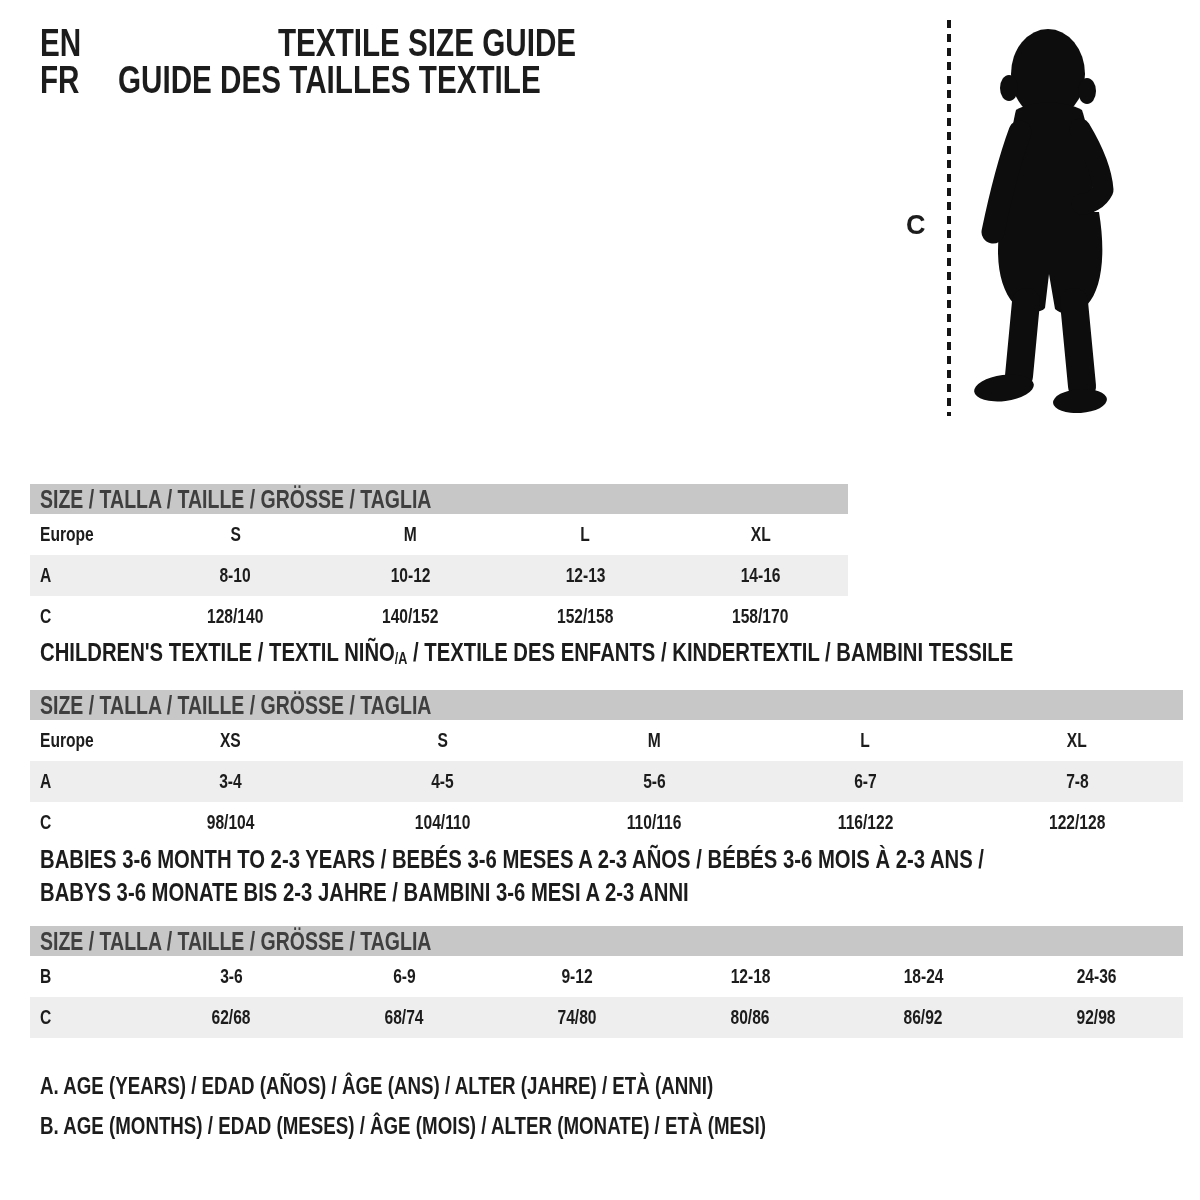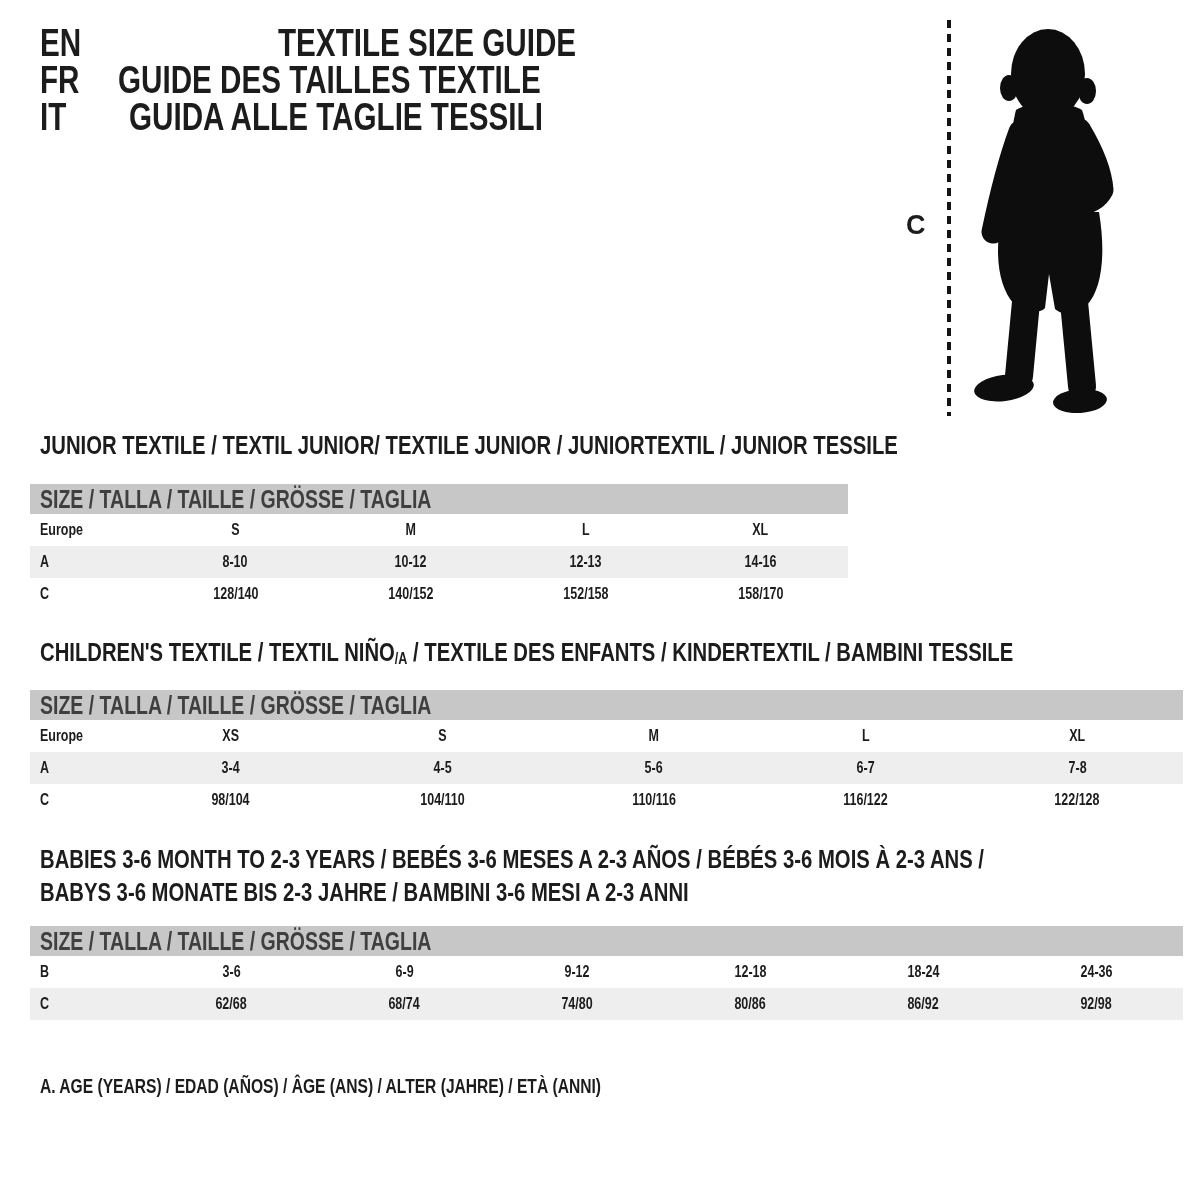--- a/index.html
+++ b/index.html
@@ -46,46 +46,42 @@
   .tblock{position:absolute;left:30px;}
   .tb-junior{top:484px;width:818px;}
   .tb-children{top:690px;width:1153px;}
   .tb-babies{top:926px;width:1153px;}
   .sizebar{
     height:30px;line-height:30px;background:var(--bar);
     font-size:25px;color:#3f3f3f;padding-left:10px;box-sizing:border-box;
   }
   table.sizetable{border-collapse:collapse;table-layout:fixed;width:100%;}
   table.sizetable td{
-    height:32px;padding:0;font-size:16px;text-align:center;vertical-align:middle;
+    height:41px;padding:0;font-size:20px;text-align:center;vertical-align:middle;
   }
   table.sizetable td.rowlabel{text-align:left;padding-left:10px;}
   table.sizetable tr.shaded{background:var(--stripe);}
 
   
   .legend{position:absolute;left:40px;top:1066px;}
-  .legend-line{height:40px;line-height:40px;font-size:20px;}
+  .legend-line{height:40px;line-height:40px;font-size:24px;}
 </style>
 </head>
 <body>
 
 <div class="canvas">
 
   <div class="langs">
     <div class="lang-row">
       <span class="lang-code"><span class="cn-l">EN</span></span>
       <span class="cn-l">TEXTILE SIZE GUIDE</span>
     </div>
     <div class="lang-row">
       <span class="lang-code"><span class="cn-l">FR</span></span>
       <span class="cn-l">GUIDE DES TAILLES TEXTILE</span>
-    </div>
-    <div class="lang-row">
-      <span class="lang-code"><span class="cn-l">IT</span></span>
-      <span class="cn-l">GUIDA ALLE TAGLIE TESSILI</span>
     </div>
   </div>
 
   <span class="c-label">C</span>
   <div class="dashed-line"></div>
   <svg class="figure-svg" viewBox="0 0 182 404" aria-hidden="true">
     <g fill="#0d0d0d" stroke="none">
       <ellipse cx="88" cy="60" rx="37" ry="45"></ellipse>
       <ellipse cx="49" cy="74" rx="9" ry="13"></ellipse>
       <ellipse cx="127" cy="77" rx="9" ry="13"></ellipse>
@@ -97,21 +93,20 @@
       <path d="M120,115 C135,140 142,162 143,176 C138,186 128,190 122,190" stroke-width="21"></path>
       <path d="M66,288 L59,362" stroke-width="28"></path>
       <path d="M114,288 L122,372" stroke-width="28"></path>
     </g>
     <g fill="#0d0d0d">
       <ellipse cx="44" cy="374" rx="30" ry="13" transform="rotate(-7 44 374)"></ellipse>
       <ellipse cx="120" cy="387" rx="27" ry="12" transform="rotate(-4 120 387)"></ellipse>
     </g>
   </svg>
 
-  <h2 class="heading h-junior"><span class="cn-l">JUNIOR TEXTILE / TEXTIL JUNIOR/ TEXTILE JUNIOR / JUNIORTEXTIL / JUNIOR TESSILE</span></h2>
   <div class="tblock tb-junior">
     <div class="sizebar"><span class="cn-l">SIZE / TALLA / TAILLE / GRÖSSE / TAGLIA</span></div>
     <table class="sizetable">
       <colgroup>
           <col style="width:118px">
           <col>
           <col>
           <col>
           <col>
         </colgroup>
@@ -218,15 +213,16 @@
             <td><span class="cn">80/86</span></td>
             <td><span class="cn">86/92</span></td>
             <td><span class="cn">92/98</span></td>
           </tr>
         </tbody>
     </table>
   </div>
 
   <div class="legend">
     <div class="legend-line"><span class="cn-l">A. AGE (YEARS) / EDAD (AÑOS) / ÂGE (ANS) / ALTER (JAHRE) / ETÀ (ANNI)</span></div>
+    <div class="legend-line"><span class="cn-l">B. AGE (MONTHS) / EDAD (MESES) / ÂGE (MOIS) / ALTER (MONATE) / ETÀ (MESI)</span></div>
   </div>
 
 </div>
 
 </body></html>

